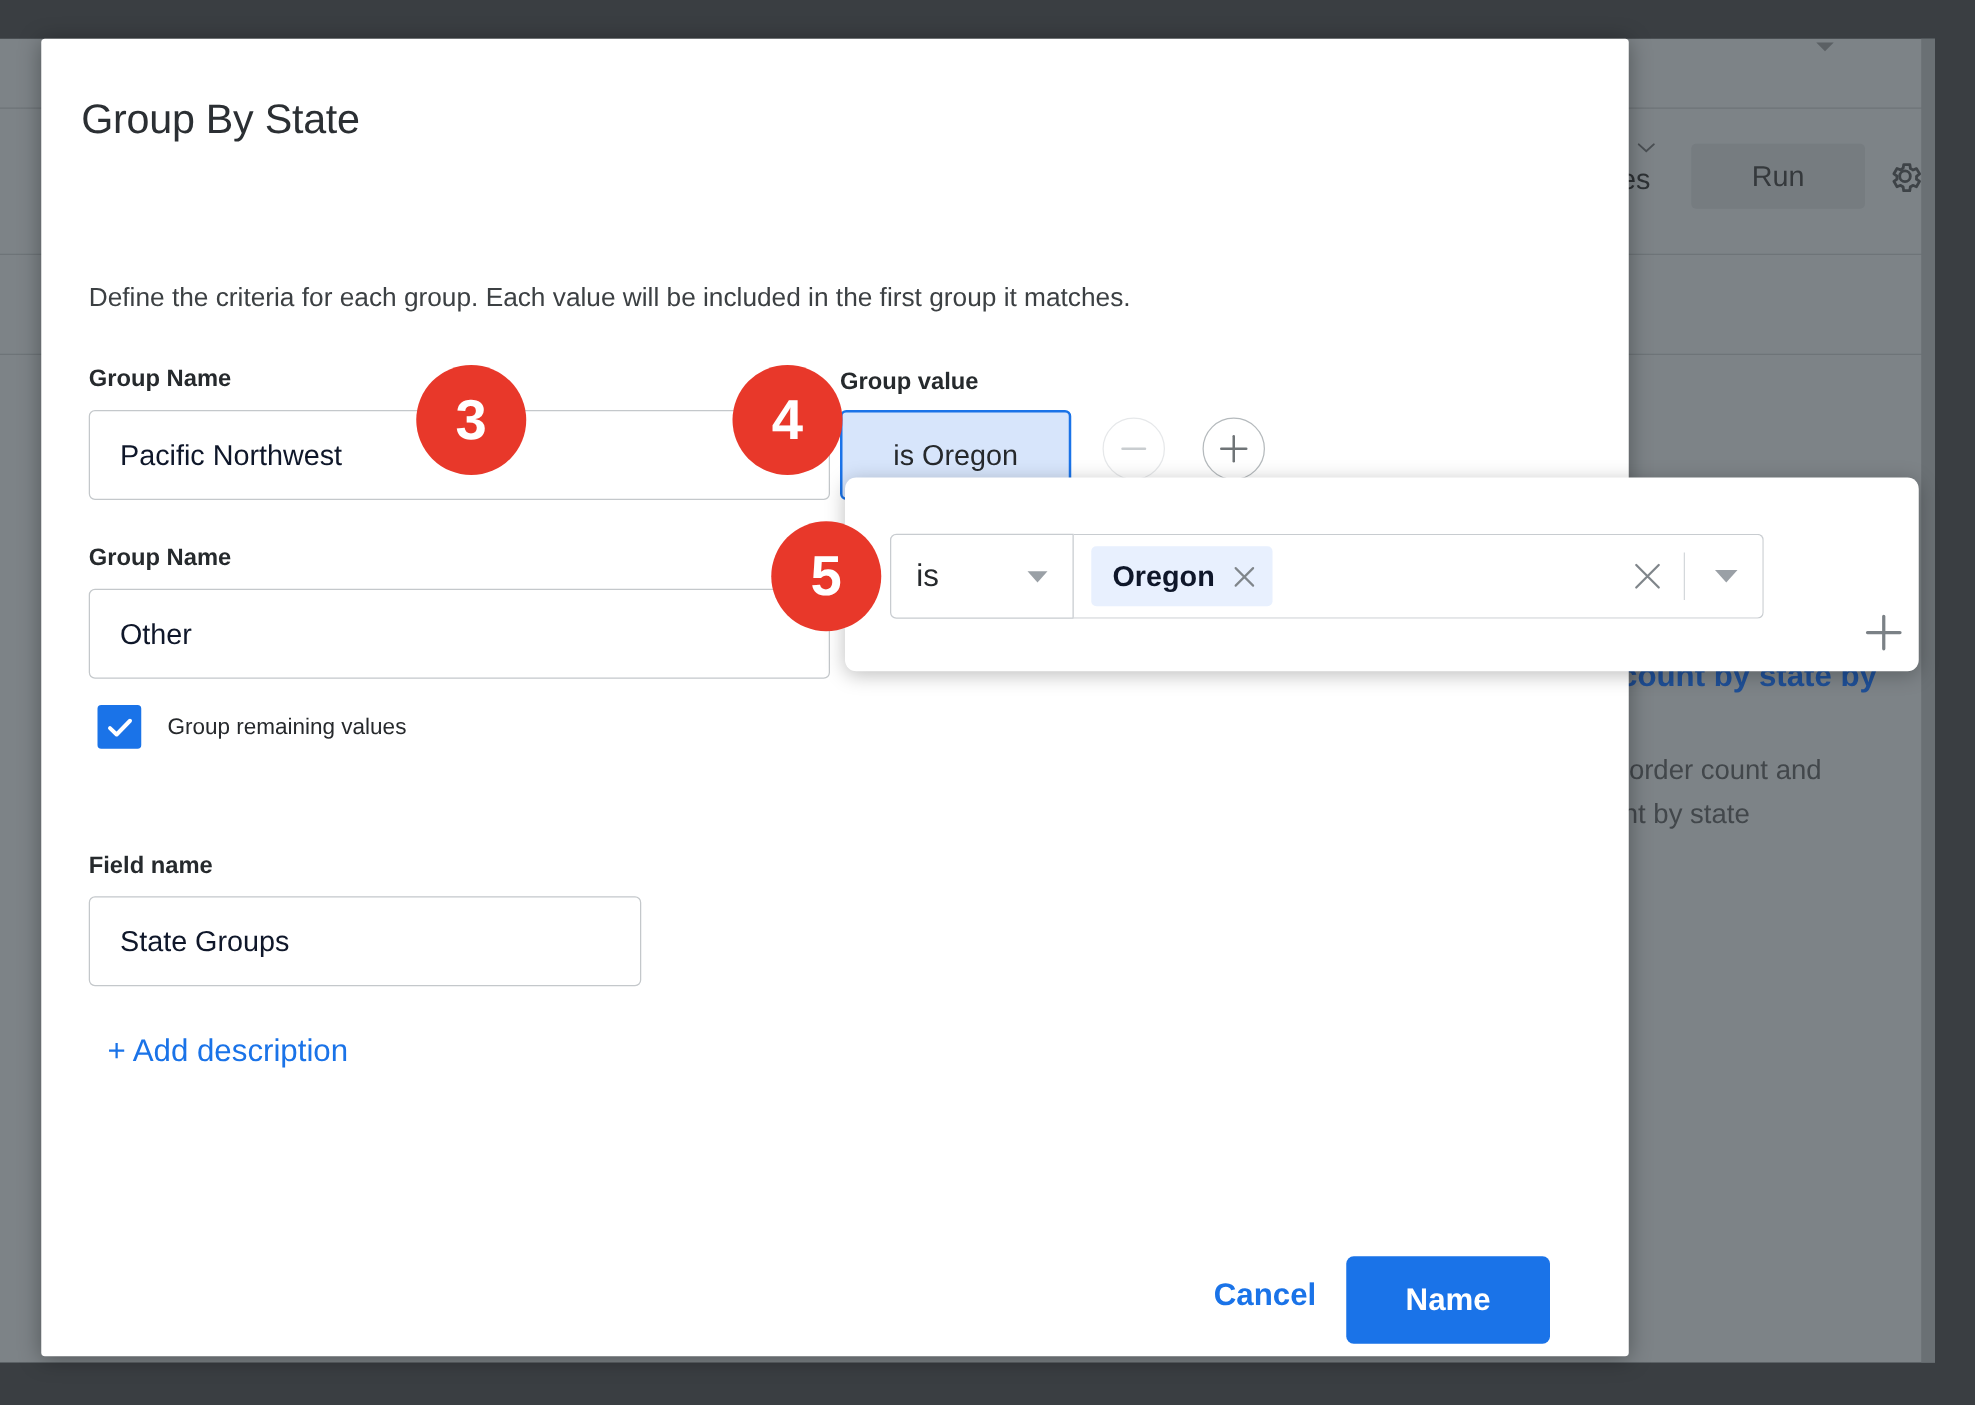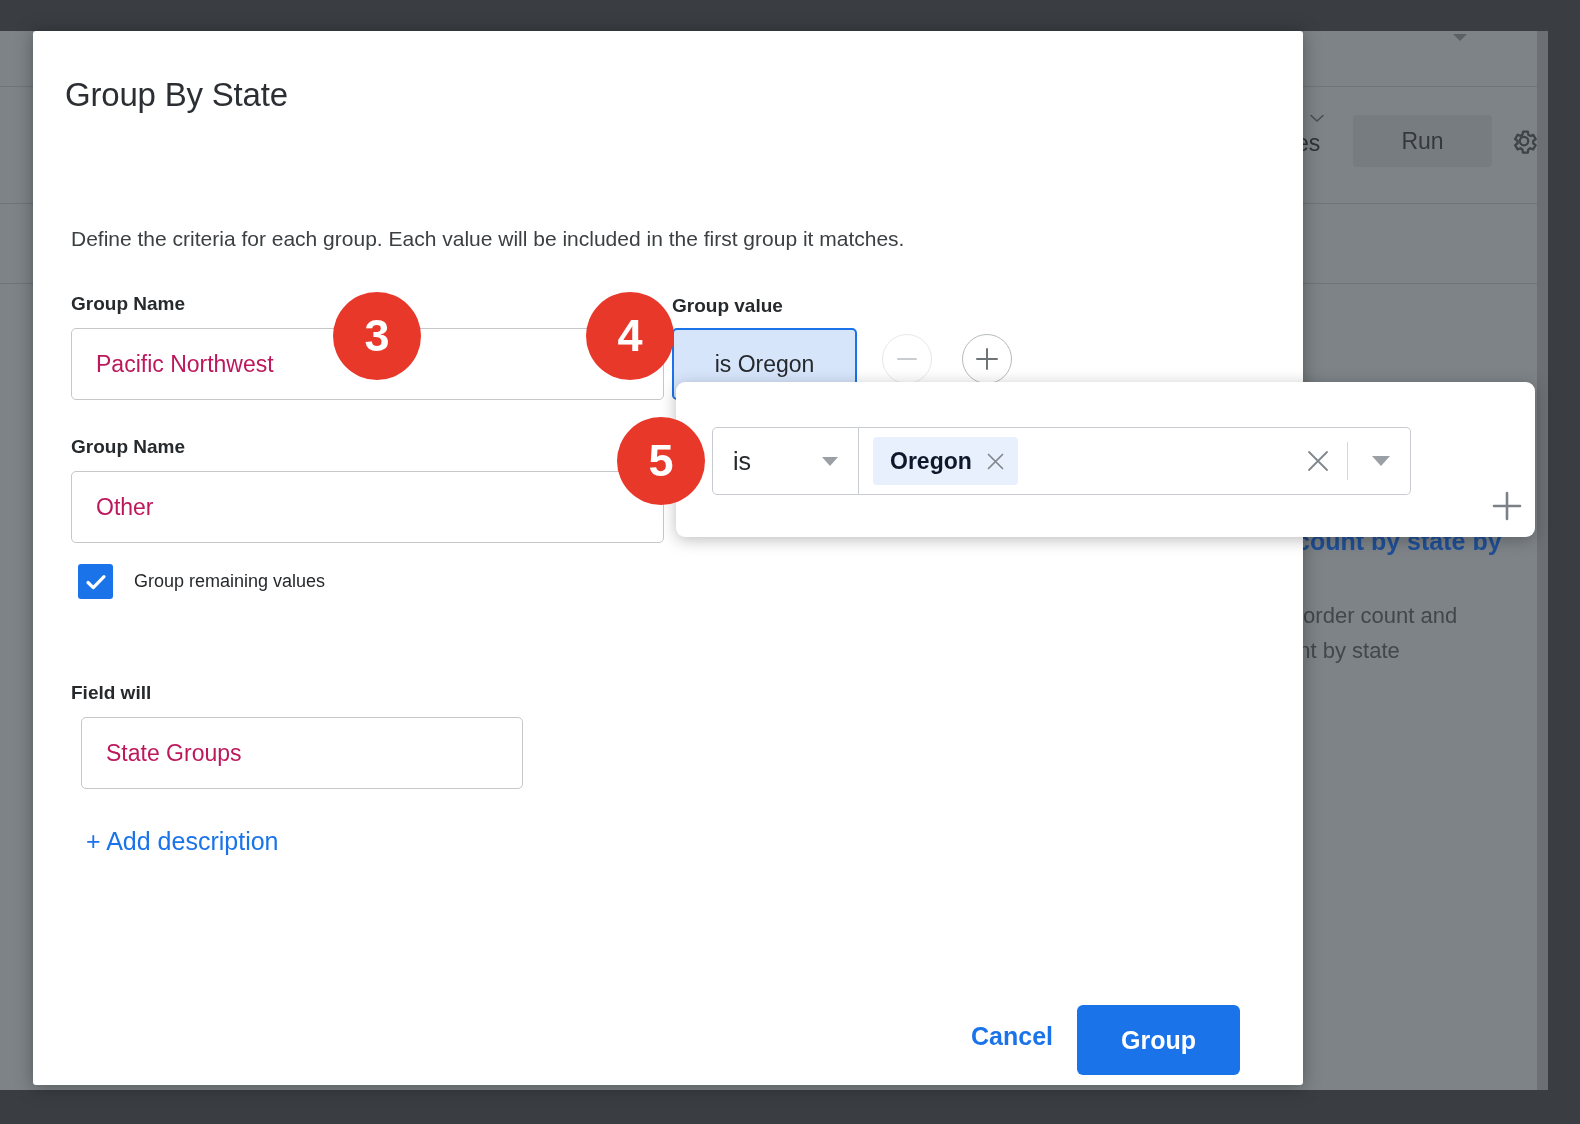--- a/index.html
+++ b/index.html
@@ -101,28 +101,28 @@
   .lbl-group-name-1 { position: absolute; left: 38px; top: 262px; }
   .lbl-group-name-2 { position: absolute; left: 38px; top: 405px; }
   .lbl-group-value  { position: absolute; left: 639px; top: 264px; }
   .lbl-field-name   { position: absolute; left: 38px; top: 651px; }
 
   .text-input {
     position: absolute;
     background: #fff;
     border: 1px solid #c4c8cb;
     border-radius: 5px;
-    font-size: 23px; color: #be185d;
+    font-size: 23px; color: #0f172a;
     padding: 0 24px;
     display: flex; align-items: center;
     font-family: "Liberation Sans", sans-serif;
   }
   .gn1-input { left: 38px; top: 297px; width: 593px; height: 72px; }
   .gn2-input { left: 38px; top: 440px; width: 593px; height: 72px; }
-  .fname-input { left: 48px; top: 686px; width: 442px; height: 72px; }
+  .fname-input { left: 38px; top: 686px; width: 442px; height: 72px; }
 
   .value-chip {
     position: absolute;
     left: 639px; top: 297px;
     width: 185px; height: 72px;
     background: #d7e5fb;
     border: 2px solid #1a73e8;
     border-radius: 5px;
     display: flex; align-items: center; justify-content: center;
     font-size: 23px; color: #26292c;
@@ -297,27 +297,27 @@
 
     <div class="chk-row">
       <div class="chk-box">
         <svg width="26" height="26" viewBox="0 0 26 26">
           <path d="M5 13.5 L10.3 18.6 L21 7.6" stroke="#ffffff" stroke-width="3.2" fill="none" stroke-linecap="round" stroke-linejoin="round"></path>
         </svg>
       </div>
       <div class="chk-label">Group remaining values</div>
     </div>
 
-    <div class="field-label lbl-field-name">Field will</div>
+    <div class="field-label lbl-field-name">Field name</div>
     <div class="text-input fname-input">State Groups</div>
 
     <div class="add-desc">+ Add description</div>
 
     <button class="btn-cancel">Cancel</button>
-    <button class="btn-save">Group</button>
+    <button class="btn-save">Name</button>
   </div>
 
   <div class="popover">
     <div class="filter-row">
 
       <div class="op-select">
         <span>is</span>
         <span class="op-caret"></span>
       </div>
 

